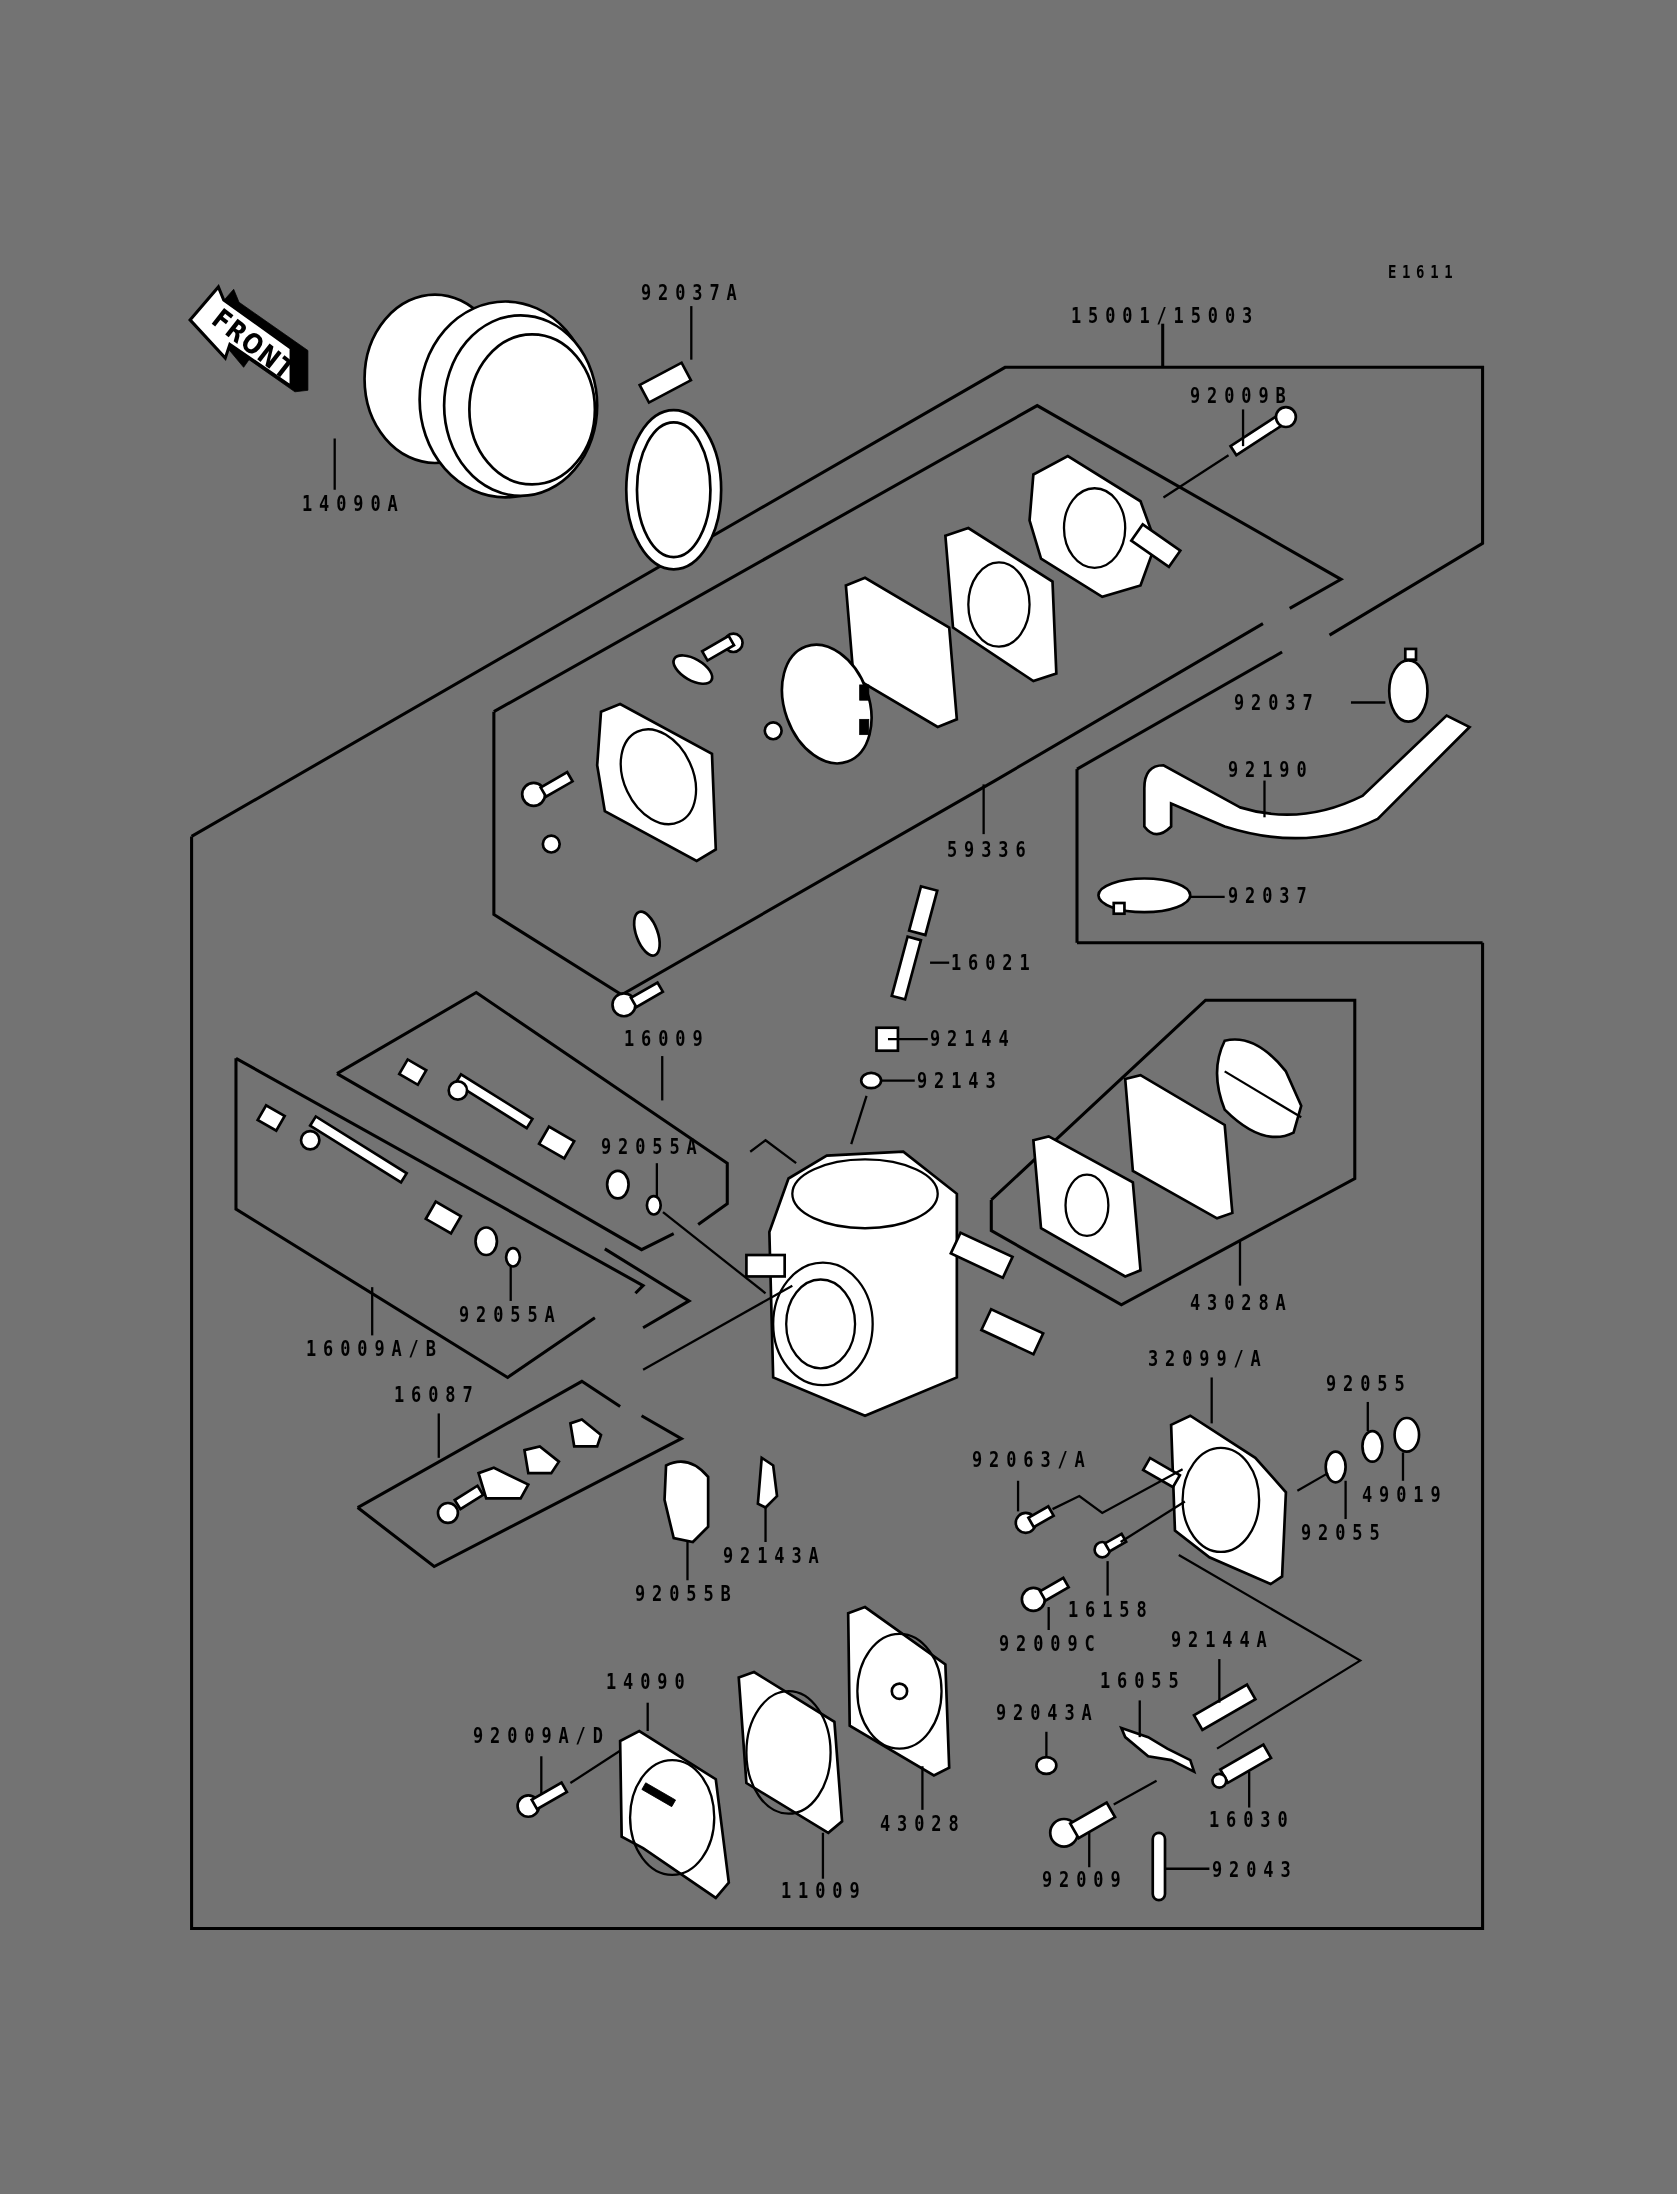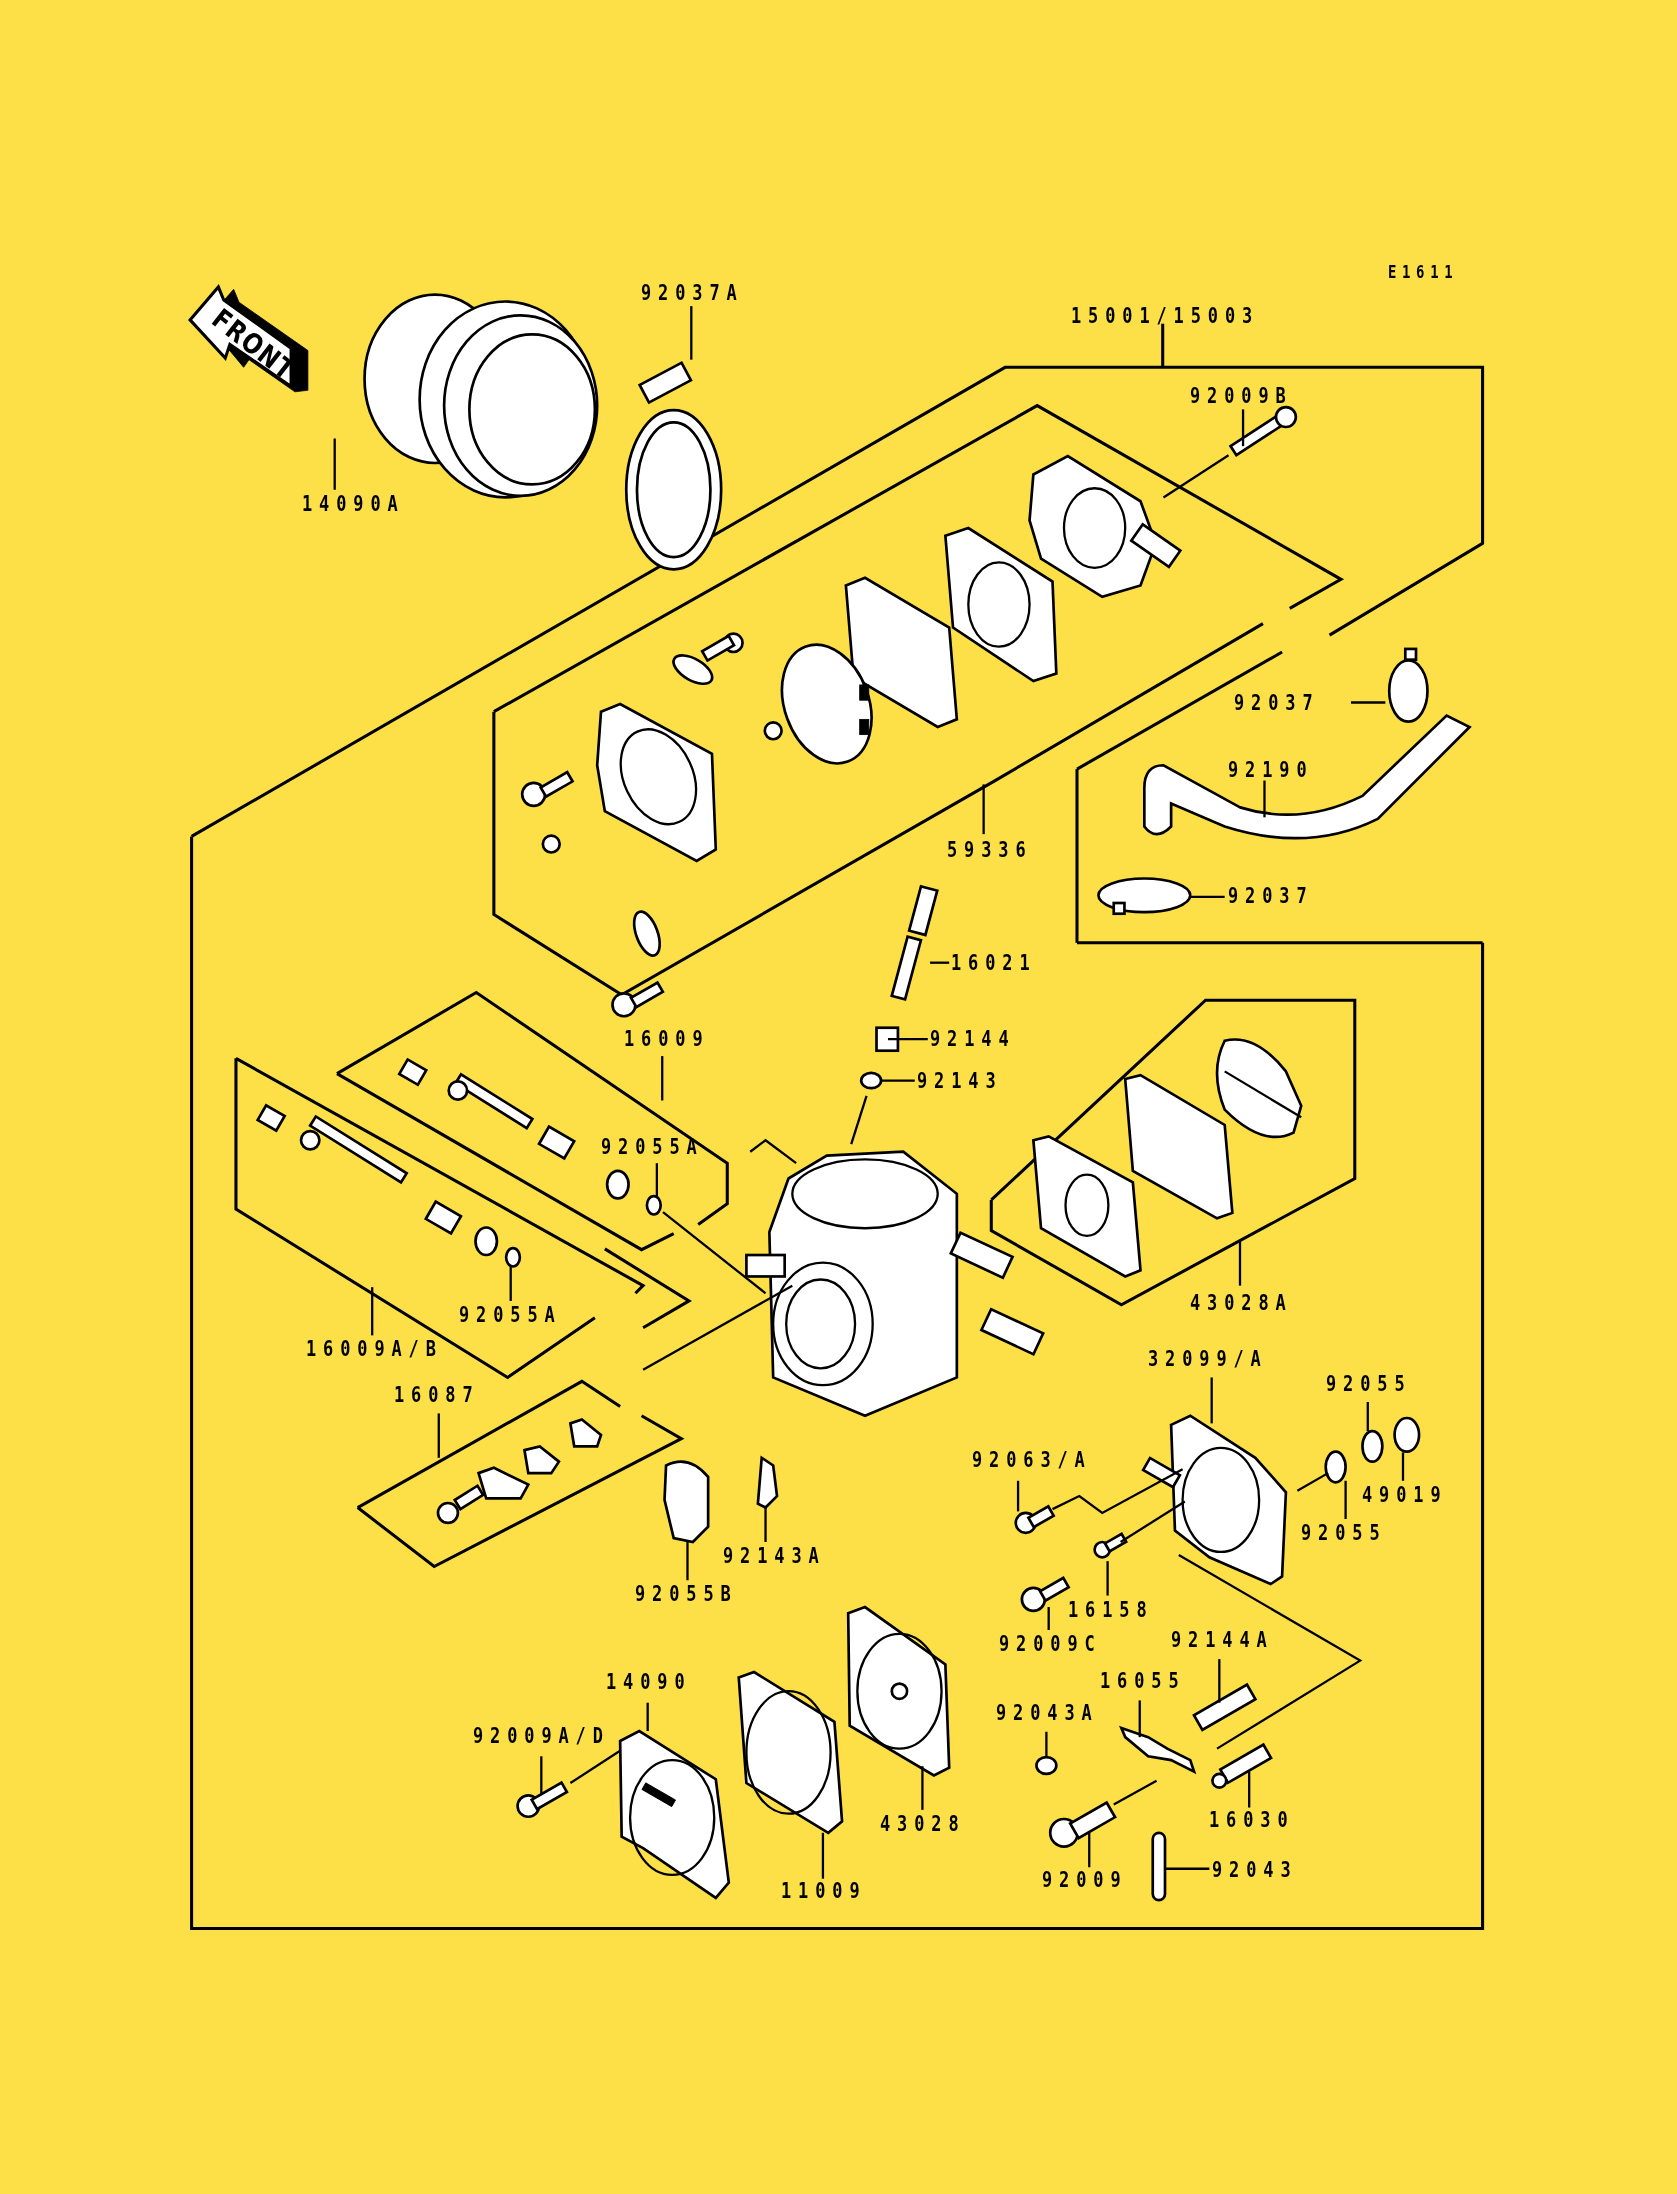--- a/index.html
+++ b/index.html
@@ -1,16 +1,16 @@
 <!DOCTYPE html>
 <html style="font-size:12.2px"><head>
 <meta charset="utf-8">
 <style>
   html, body { margin: 0; padding: 0; background: #ffffff; }
-  #canvas { position: relative; width: 1678px; height: 2194px; background: #fde047; overflow: hidden; }
+  #canvas { position: relative; width: 1678px; height: 2194px; background: #737373; overflow: hidden; }
   svg#art { position: absolute; left: 0; top: 0; }
   .ln { fill: none; stroke: #000; stroke-width: 4; stroke-linejoin: miter; }
   .thin { fill: none; stroke: #000; stroke-width: 3; }
   .part { fill: #fff; stroke: #000; stroke-width: 3.5; }
   .blk { fill: #000; stroke: #000; }
   .lbl {
     position: absolute;
     font-family: "DejaVu Sans Mono", monospace;
     font-weight: bold;
     font-size: 20.7px;

